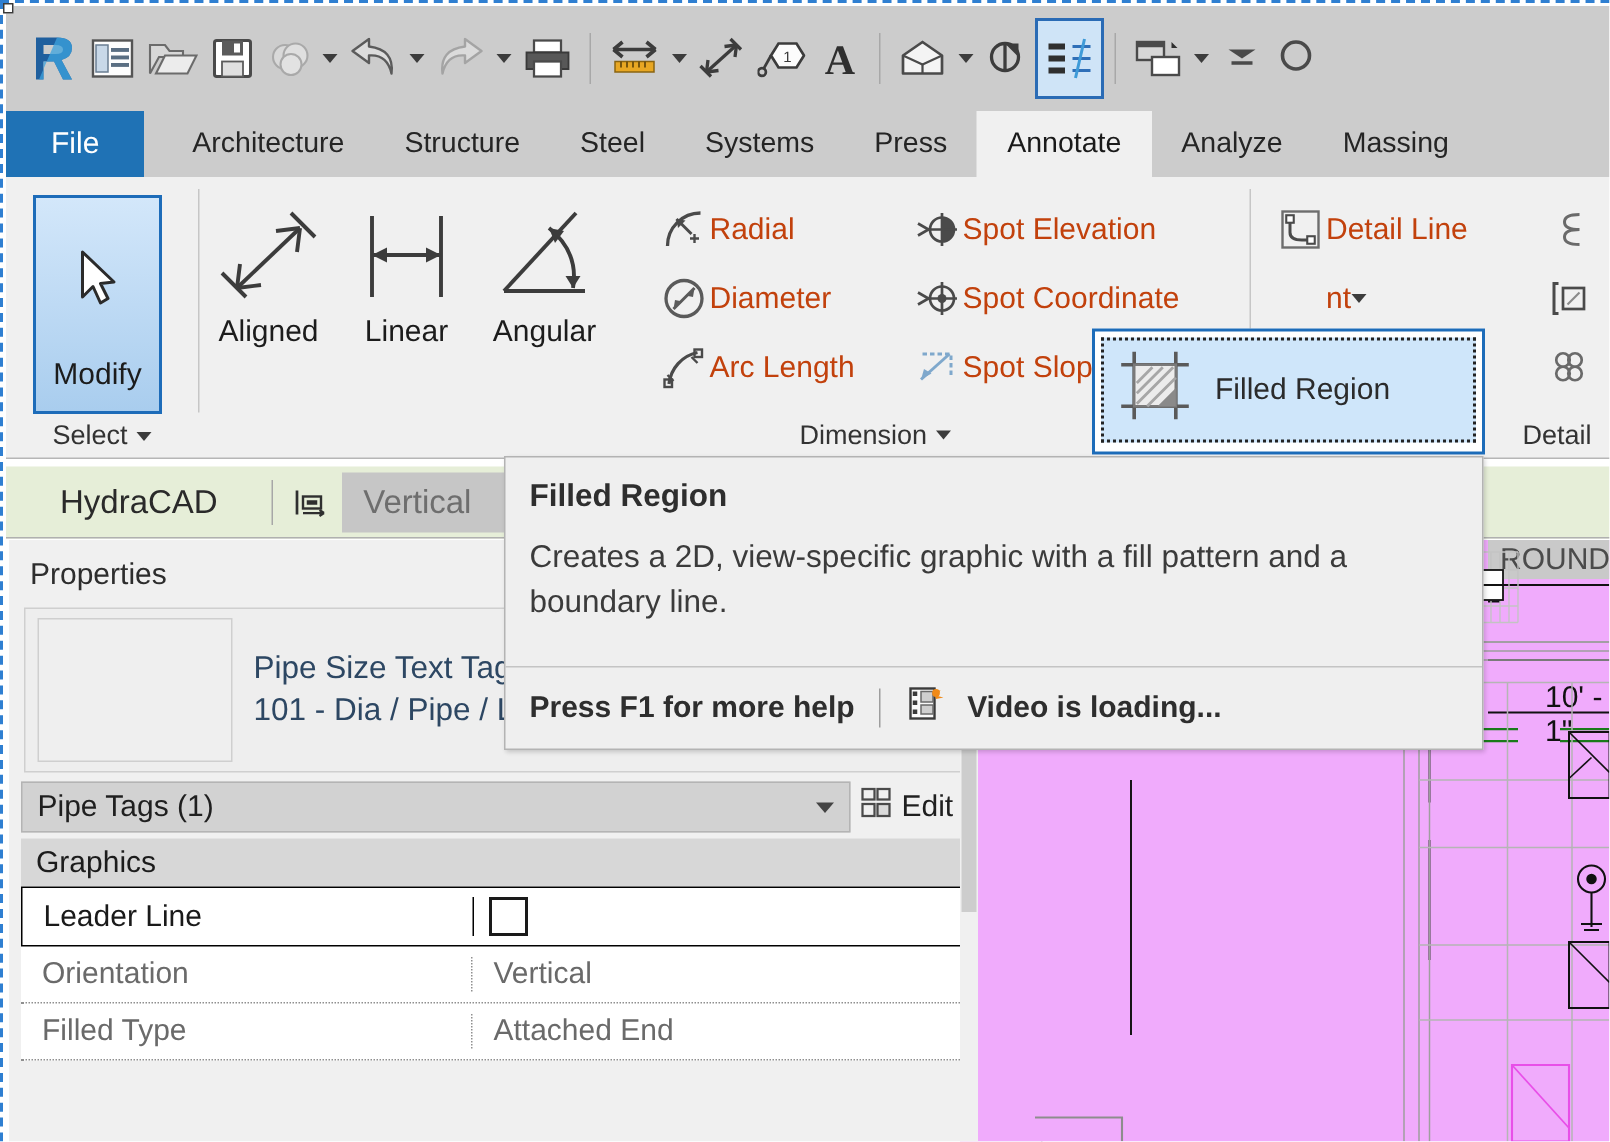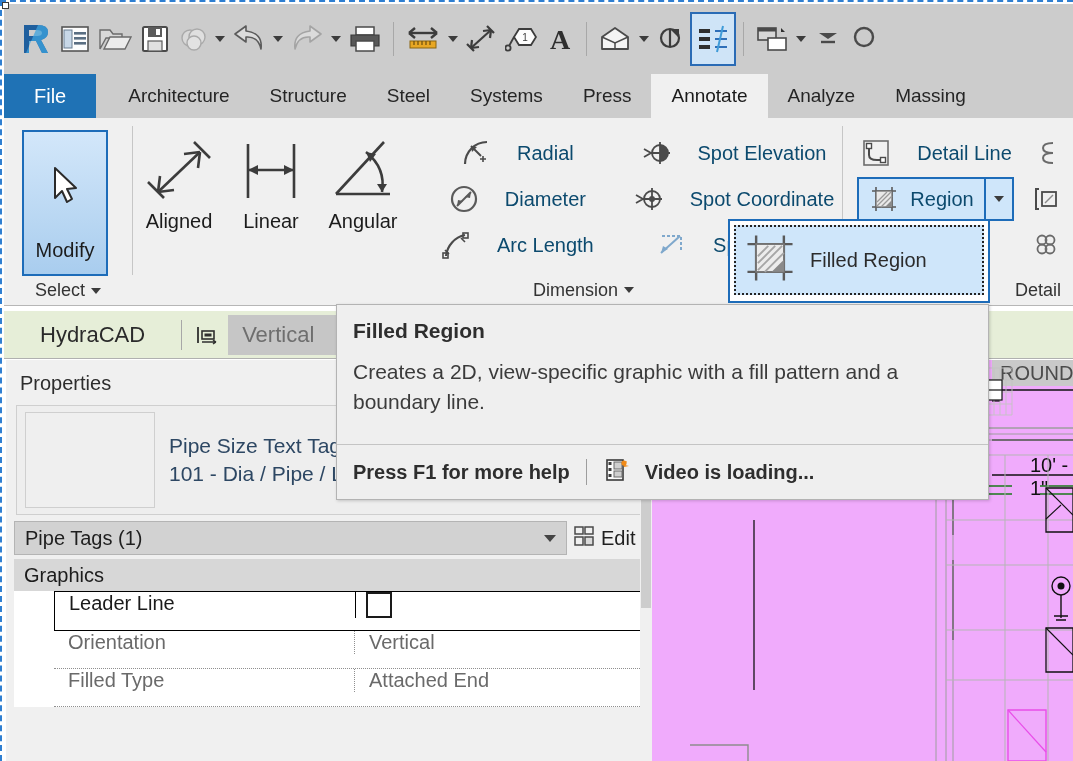--- a/index.html
+++ b/index.html
@@ -110,22 +110,22 @@
     width: 92px; display: flex; flex-direction: column;
     align-items: center; justify-content: flex-start;
     padding-top: 8px;
   }
   .bigbtn .ico { height: 78px; display: flex; align-items: center; justify-content: center; }
   .bigbtn .lbl { font-size: 20px; color: #1c1c1c; }
 
   
   .smallcol { display: flex; flex-direction: column; padding-top: 6px; }
   .smallbtn {
-    height: 46px; display: flex; align-items: center; gap: 24px;
-    padding: 0 8px; font-size: 20px; color: #0c4a6e; white-space: nowrap; justify-content: center;
+    height: 46px; display: flex; align-items: center; gap: 0;
+    padding: 0 8px; font-size: 20px; color: #c2410c; white-space: nowrap;
   }
   .smallbtn .ico { width: 34px; display:flex; align-items:center; justify-content:center; }
 
   
   .splitbtn {
     display: inline-flex; align-items: stretch;
     background: #cfe6fa; border: 2px solid #1d6cb9;
     height: 44px;
   }
   .splitbtn .main { display: flex; align-items: center; gap: 9px; padding: 0 10px 0 8px; font-size: 20px; }
@@ -212,21 +212,21 @@
     border-right: 6px solid transparent; border-top: 7px solid #444;
   }
   .edittype { display: flex; align-items: center; gap: 6px; font-size: 20px; color: #1f1f1f; padding-right: 6px; }
 
   .grp-header {
     margin: 4px 6px 0 8px; height: 32px; background: #d7d7d7;
     display: flex; align-items: center; justify-content: space-between;
     padding: 0 10px; font-size: 20px; color: #1c1c1c; gap: 28px;
   }
   .ptable { margin: 0 6px 0 8px; background: #ffffff; }
-  .prow { display: flex; height: 38px; align-items: flex-start; border-bottom: 1px dotted #8f8f8f; margin-left: 40px; }
+  .prow { display: flex; height: 38px; align-items: center; border-bottom: 1px dotted #8f8f8f; }
   .prow .k { width: 300px; display: flex; align-items: center; padding-left: 14px; font-size: 20px; color: #6a6a6a; }
   .prow .v { flex: 1; display: flex; align-items: center; padding-left: 14px; font-size: 20px; color: #6a6a6a; border-left: 1px dotted #8f8f8f; }
   .prow.active { border: 1px solid #000; height: 40px; }
   .prow.active .k { color: #1a1a1a; }
   .prow.active .v { border-left: 1px solid #000; padding-left: 10px; }
   .chkbox { width: 26px; height: 26px; border: 2px solid #1a1a1a; background: #fff; }
 
   
   .canvas {
     position: absolute; left: 640px; top: 360px; right: 0; bottom: 0;
@@ -583,38 +583,20 @@
               <svg width="30" height="30" viewBox="0 0 30 30">
                 <rect x="3" y="3" width="24" height="24" fill="none" stroke="#6d6d6d" stroke-width="1.6"></rect>
                 <path d="M8 8 L8 17 Q8 22 16 22 L22 22" fill="none" stroke="#4a4a4a" stroke-width="2"></path>
                 <rect x="5.5" y="5.5" width="5" height="5" fill="#fff" stroke="#4a4a4a" stroke-width="1.4"></rect>
                 <rect x="19.5" y="19.5" width="5" height="5" fill="#fff" stroke="#4a4a4a" stroke-width="1.4"></rect>
               </svg>
             </span>
             <span>Detail  Line</span>
           </div>
 
-          <div class="smallbtn" style="padding:0">
-            <div class="splitbtn">
-              <div class="main">
-                <span class="ico">
-                  <svg width="30" height="30" viewBox="0 0 30 30">
-                    <path d="M3 7 L27 7 M3 23 L27 23 M7 3 L7 27 M23 3 L23 27" stroke="#5a5a5a" stroke-width="1.6"></path>
-                    <rect x="7" y="7" width="16" height="16" fill="#e9e9e9" stroke="#6a6a6a" stroke-width="1.2"></rect>
-                    <path d="M8 22 L22 8 M12 23 L23 12 M8 18 L18 8" stroke="#9a9a9a" stroke-width="1.3"></path>
-                    <path d="M16 23 L23 16 L23 23 Z" fill="#8a8a8a"></path>
-                  </svg>
-                </span>
-                <span>Region</span>
-              </div>
-              <div class="arrowpart">
-                <i class="caret-dn"></i>
-              </div>
-            </div>
-          </div>
 
           <div class="smallbtn">
             <span class="ico"></span>
             <span>nt</span>
             <i class="caret-dn"></i>
           </div>
 
         </div>
 
         <div class="smallcol" style="margin-left:auto;padding-right:2px">

